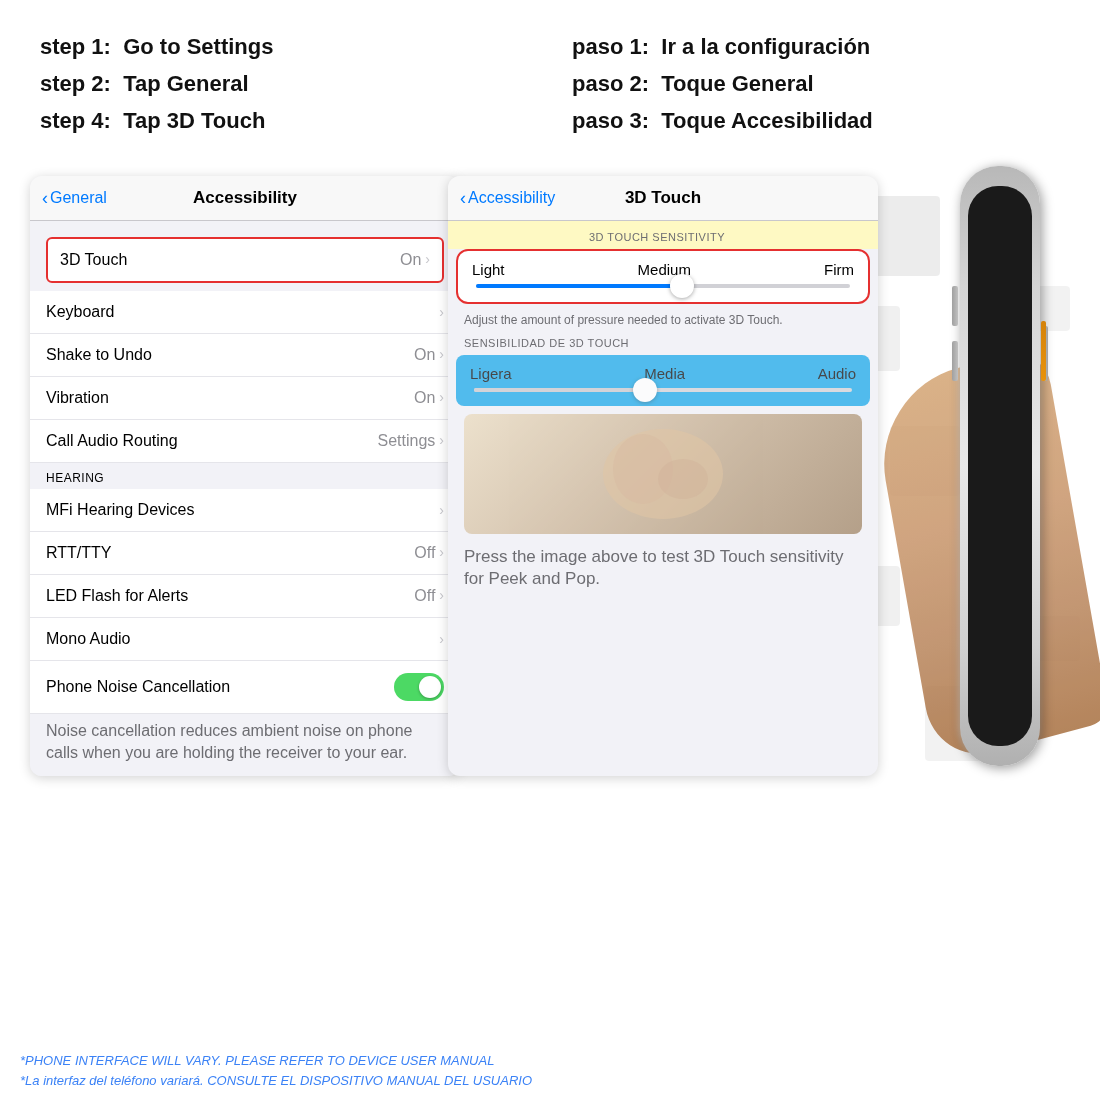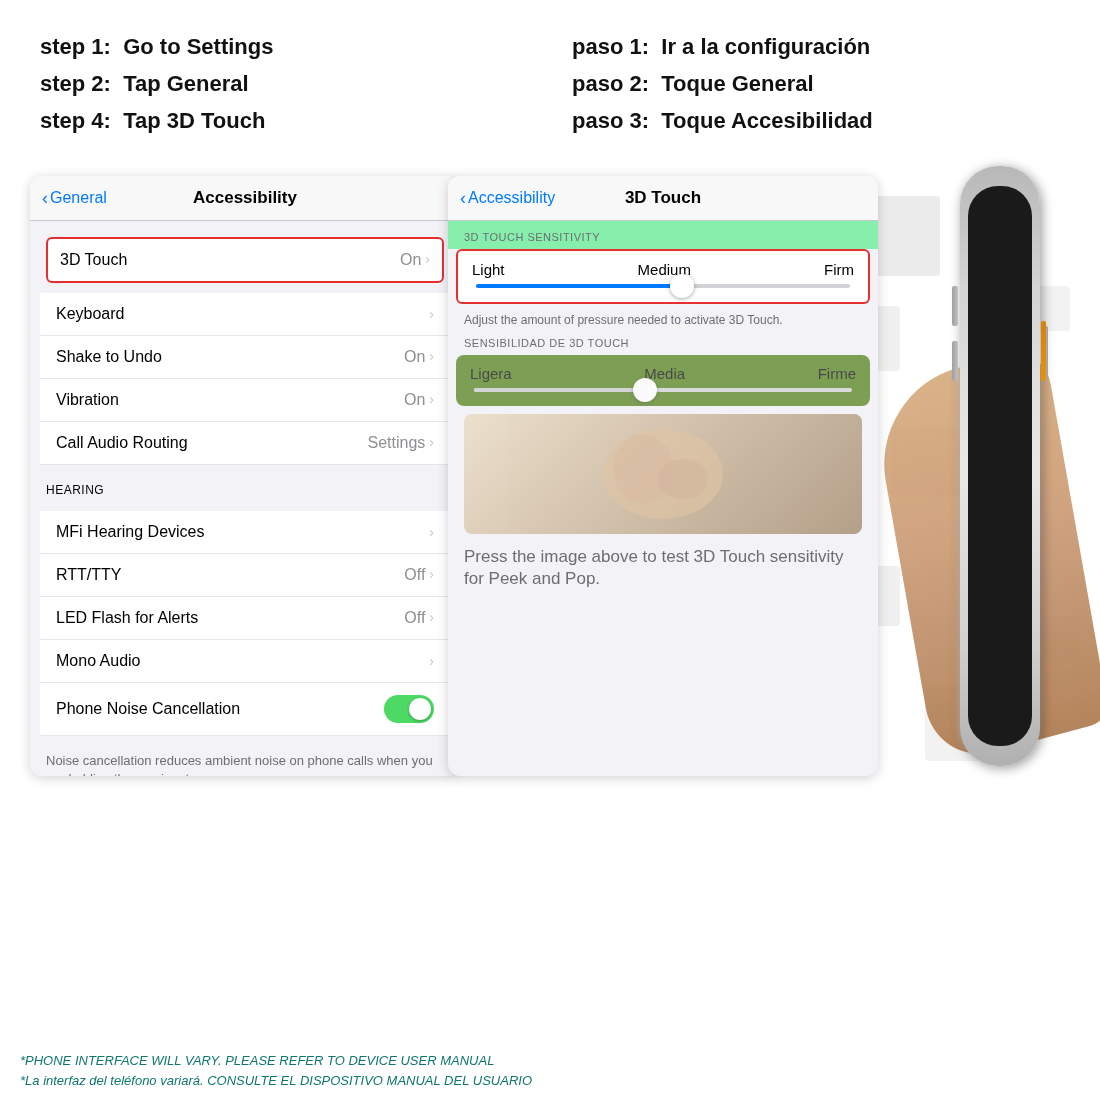--- a/index.html
+++ b/index.html
@@ -90,21 +90,21 @@
     }
     .nav-title {
       font-size: 17px;
       font-weight: 600;
       color: #000;
     }
 
     
     .settings-list {
       background: #fff;
-      margin: 10px;
+      margin: 0;
     }
     .settings-item {
       display: flex;
       align-items: center;
       justify-content: space-between;
       padding: 12px 16px;
       border-bottom: 1px solid #e5e5ea;
       background: #fff;
     }
     .settings-item-label {
@@ -143,26 +143,27 @@
     
     .sensitivity-section {
       margin: 0;
     }
     .sensitivity-header {
       font-size: 11px;
       color: #6d6d72;
       text-transform: uppercase;
       padding: 10px 28px 6px 16px;
       letter-spacing: 0.5px;
-      background: #86efac;
+      background: #fef9c3;
+      text-align: center;
     }
     .sensitivity-box {
       background: #fff;
       margin: 0 8px;
-      border-radius: 6px;
+      border-radius: 12px;
       border: 2px solid #e53030;
       padding: 10px 14px 14px 14px;
     }
     .sensitivity-labels {
       display: flex;
       justify-content: space-between;
       margin-bottom: 6px;
     }
     .sensitivity-label {
       font-size: 15px;
@@ -204,21 +205,21 @@
     
     .sensitivity-header-es {
       font-size: 11px;
       color: #6d6d72;
       text-transform: uppercase;
       padding: 4px 16px 6px 16px;
       letter-spacing: 0.5px;
       background: #f2f2f7;
     }
     .sensitivity-box-es {
-      background: #4d7c0f;
+      background: #0ea5e9;
       margin: 0 8px;
       border-radius: 8px;
       padding: 10px 14px 14px 14px;
       opacity: 0.7;
     }
     .slider-thumb-es {
       position: absolute;
       top: -10px;
       left: 42%;
       width: 24px;
@@ -358,21 +359,21 @@
       box-shadow: 0 1px 3px rgba(0,0,0,0.3);
     }
 
     
     .footnote {
       position: absolute;
       bottom: 10px;
       left: 20px;
       right: 20px;
       font-size: 13px;
-      color: #0f766e;
+      color: #3b82f6;
       font-style: italic;
       line-height: 1.5;
     }
   </style>
 </head>
 <body>
 
 <div class="instructions">
   <div class="instructions-col">
     <div class="instruction-line">
@@ -488,21 +489,21 @@
         <span class="settings-item-label">Mono Audio</span>
         <span class="settings-item-value">
           <span class="chevron-right">›</span>
         </span>
       </div>
       <div class="settings-item">
         <span class="settings-item-label">Phone Noise Cancellation</span>
         <div class="toggle-on"></div>
       </div>
     </div>
-    <div style="background:#f2f2f7; padding: 6px 16px; font-size: 13px; color: #6d6d72; line-height:1.4;">
+    <div style="background:#f2f2f7; padding: 6px 16px; font-size: 16px; color: #6d6d72; line-height:1.4;">
       <span>Noise cancellation reduces ambient noise on phone calls when you are holding the receiver to your ear.</span>
     </div>
 
     <div style="background:#f2f2f7; padding: 10px 16px;">
       <div style="display:flex; justify-content: space-between; font-size:14px; color:#333; margin-bottom:4px;">
         <span>L</span>
         <span>R</span>
       </div>
 
     </div>
@@ -532,21 +533,21 @@
       </div>
     </div>
 
     <div class="sensitivity-desc">Adjust the amount of pressure needed to activate 3D Touch.</div>
 
     <div class="sensitivity-header-es">SENSIBILIDAD DE 3D TOUCH</div>
     <div class="sensitivity-box-es">
       <div class="sensitivity-labels">
         <span class="sensitivity-label">Ligera</span>
         <span class="sensitivity-label">Media</span>
-        <span class="sensitivity-label">Firme</span>
+        <span class="sensitivity-label">Audio</span>
       </div>
       <div class="slider-track">
         <div class="slider-fill" style="width:45%;background:#c7c7cc;"></div>
         <div class="slider-thumb-es"></div>
       </div>
     </div>
 
     <div class="test-image">
 
       <svg width="140" height="110" viewBox="0 0 140 110">

